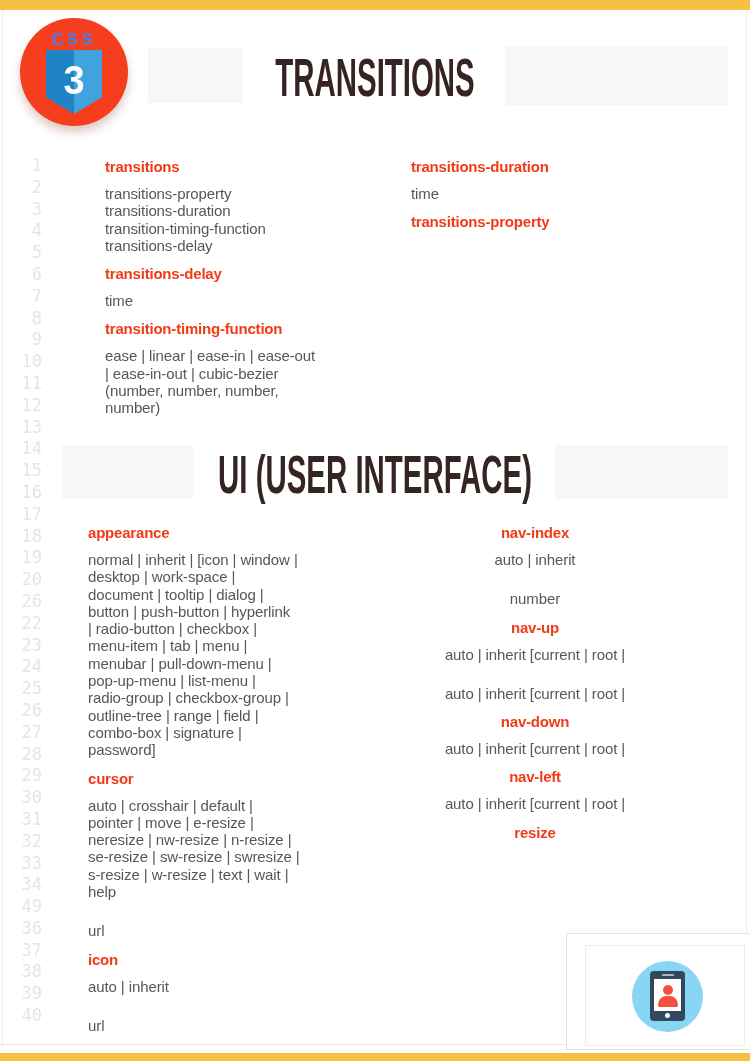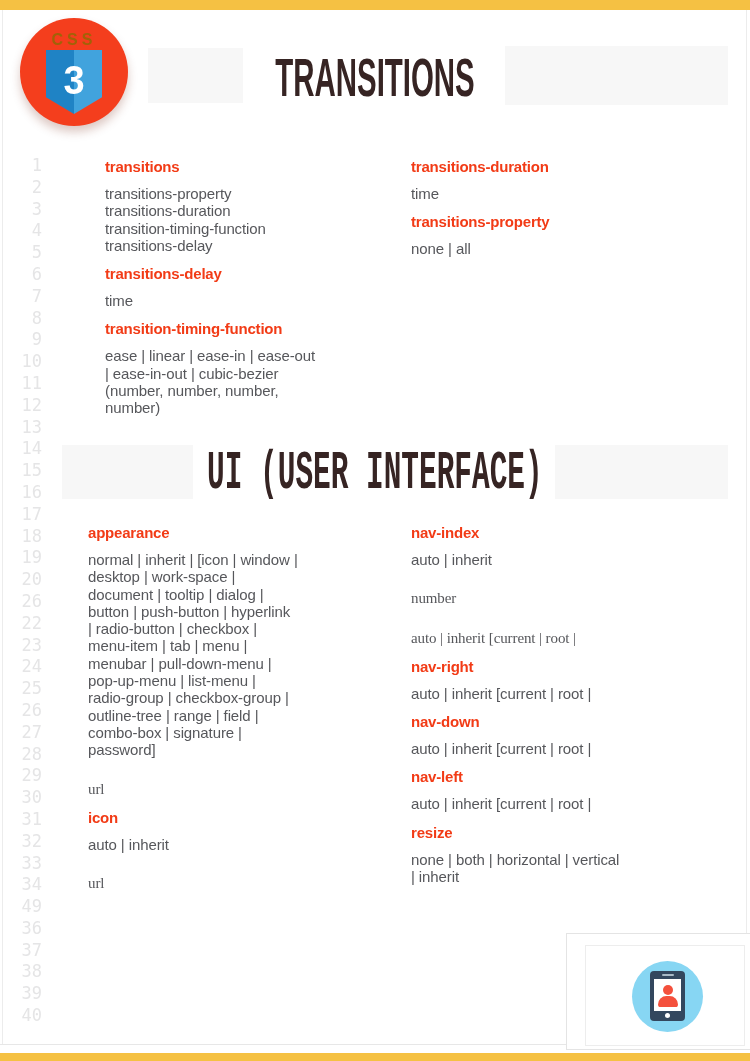--- a/index.html
+++ b/index.html
@@ -24,21 +24,21 @@
 
   
   .logo { position: absolute; left: 20px; top: 18px; width: 108px; height: 108px; }
   .logo-circle {
     position: absolute; inset: 0; border-radius: 50%;
     background: #f43e1d;
     box-shadow: 0 6px 10px rgba(120, 40, 20, 0.25);
   }
   .logo-css-label {
     position: absolute; left: 0; right: 0; top: 13px;
-    text-align: center; color: #a16207;
+    text-align: center; color: #3b82f6;
     font-weight: bold; font-size: 16px; letter-spacing: 4px;
   }
   .logo-shield {
     position: absolute; left: 26px; top: 32px; width: 56px; height: 64px;
     background: linear-gradient(90deg, #1f83c5 0 50%, #41a3dd 50% 100%);
     clip-path: polygon(0 0, 100% 0, 100% 74%, 50% 100%, 0 74%);
   }
   .logo-shield-number {
     position: absolute; left: 0; right: 0; top: 8px;
     text-align: center; color: #ffffff;
@@ -53,51 +53,51 @@
     color: #362423; font-weight: bold; font-size: 54px;
     white-space: nowrap;
   }
   .section-title > span { display: inline-block; transform: scaleX(0.545); transform-origin: center; }
   .deco-rect { position: absolute; background: #f7f7f7; }
   .rect-t-left  { left: 148px; top: 48px; width: 95px;  height: 55px; }
   .rect-t-right { left: 505px; top: 46px; width: 223px; height: 59px; }
   .rect-ui-left  { left: 62px;  top: 445px; width: 131px; height: 54px; }
   .rect-ui-right { left: 555px; top: 445px; width: 173px; height: 54px; }
   .title-transitions { top: 46px; }
-  .title-ui { top: 443px; font-family: Liberation Mono, monospace; }
+  .title-ui { top: 443px; }
 
   
   .gutter {
     position: absolute; left: 0; top: 155px; width: 42px;
     text-align: right;
     font-family: "DejaVu Sans Mono", monospace;
     font-size: 17px; color: #e5e5e6;
   }
   .gutter-num { height: 21.8px; line-height: 21.8px; }
 
   
   .col { position: absolute; width: 248px; }
   .col-s1-left  { left: 105px; top: 159px; }
   .col-s1-right { left: 411px; top: 159px; }
   .col-s2-left  { left: 88px; top: 525px; }
-  .col-s2-right { left: 411px; top: 525px; }
+  .col-s2-right { left: 411px; top: 525px; text-align: center; }
 
   .prop-heading {
     color: #f23b16; font-weight: bold; font-size: 15px;
     letter-spacing: -0.2px; line-height: 15px;
     margin: 12px 0 11px;
   }
   .prop-heading:first-child { margin-top: 0; }
   .prop-values {
     color: #56575b; font-size: 15px; line-height: 17.3px;
     letter-spacing: -0.1px;
     white-space: pre-line;
     margin: 11px 0 12px;
   }
-  .prop-values + .prop-values { margin-top: 22px; font-family: Liberation Serif, serif; }
+  .prop-values + .prop-values { margin-top: 22px; }
 
   
   .footer-outer-card {
     position: absolute; left: 566px; top: 933px; width: 200px; height: 117px;
     background: #ffffff; border: 1px solid #e4e4e4;
   }
   .footer-inner-card {
     position: absolute; left: 585px; top: 945px; width: 160px; height: 101px;
     background: #ffffff; border: 1px solid #ededed;
   }
@@ -192,60 +192,64 @@
     <div class="prop-heading">transition-timing-function</div>
     <div class="prop-values">ease | linear | ease-in | ease-out
 | ease-in-out | cubic-bezier
 (number, number, number,
 number)</div>
   </div>
 <div class="col col-s1-right">
     <div class="prop-heading">transitions-duration</div>
     <div class="prop-values">time</div>
     <div class="prop-heading">transitions-property</div>
-    <div class="prop-values">none | all</div>
   </div>
 
 <div class="deco-rect rect-ui-left"></div>
 <div class="deco-rect rect-ui-right"></div>
 <div class="section-title title-ui"><span>UI (USER INTERFACE)</span></div>
 
 <div class="col col-s2-left">
     <div class="prop-heading">appearance</div>
     <div class="prop-values">normal | inherit | [icon | window |
 desktop | work-space |
 document | tooltip | dialog |
 button | push-button | hyperlink
 | radio-button | checkbox |
 menu-item | tab | menu |
 menubar | pull-down-menu |
 pop-up-menu | list-menu |
 radio-group | checkbox-group |
 outline-tree | range | field |
 combo-box | signature |
 password]</div>
+    <div class="prop-heading">cursor</div>
+    <div class="prop-values">auto | crosshair | default |
+pointer | move | e-resize |
+neresize | nw-resize | n-resize |
+se-resize | sw-resize | swresize |
+s-resize | w-resize | text | wait |
+help</div>
     <div class="prop-values">url</div>
     <div class="prop-heading">icon</div>
     <div class="prop-values">auto | inherit</div>
     <div class="prop-values">url</div>
   </div>
 <div class="col col-s2-right">
     <div class="prop-heading">nav-index</div>
     <div class="prop-values">auto | inherit</div>
     <div class="prop-values">number</div>
-    <div class="prop-values">auto | inherit [current | root |</div>
-    <div class="prop-heading">nav-right</div>
+    <div class="prop-heading">nav-up</div>
+    <div class="prop-values">auto | inherit [current | root |</div>
     <div class="prop-values">auto | inherit [current | root |</div>
     <div class="prop-heading">nav-down</div>
     <div class="prop-values">auto | inherit [current | root |</div>
     <div class="prop-heading">nav-left</div>
     <div class="prop-values">auto | inherit [current | root |</div>
     <div class="prop-heading">resize</div>
-    <div class="prop-values">none | both | horizontal | vertical
-| inherit</div>
   </div>
 
 <div class="sheet-edge bottom-line"></div>
 
 <div class="footer-outer-card"></div>
 <div class="footer-inner-card"></div>
 <div class="device-circle"></div>
 <div class="tablet">
   <div class="tablet-speaker"></div>
   <div class="tablet-screen">

